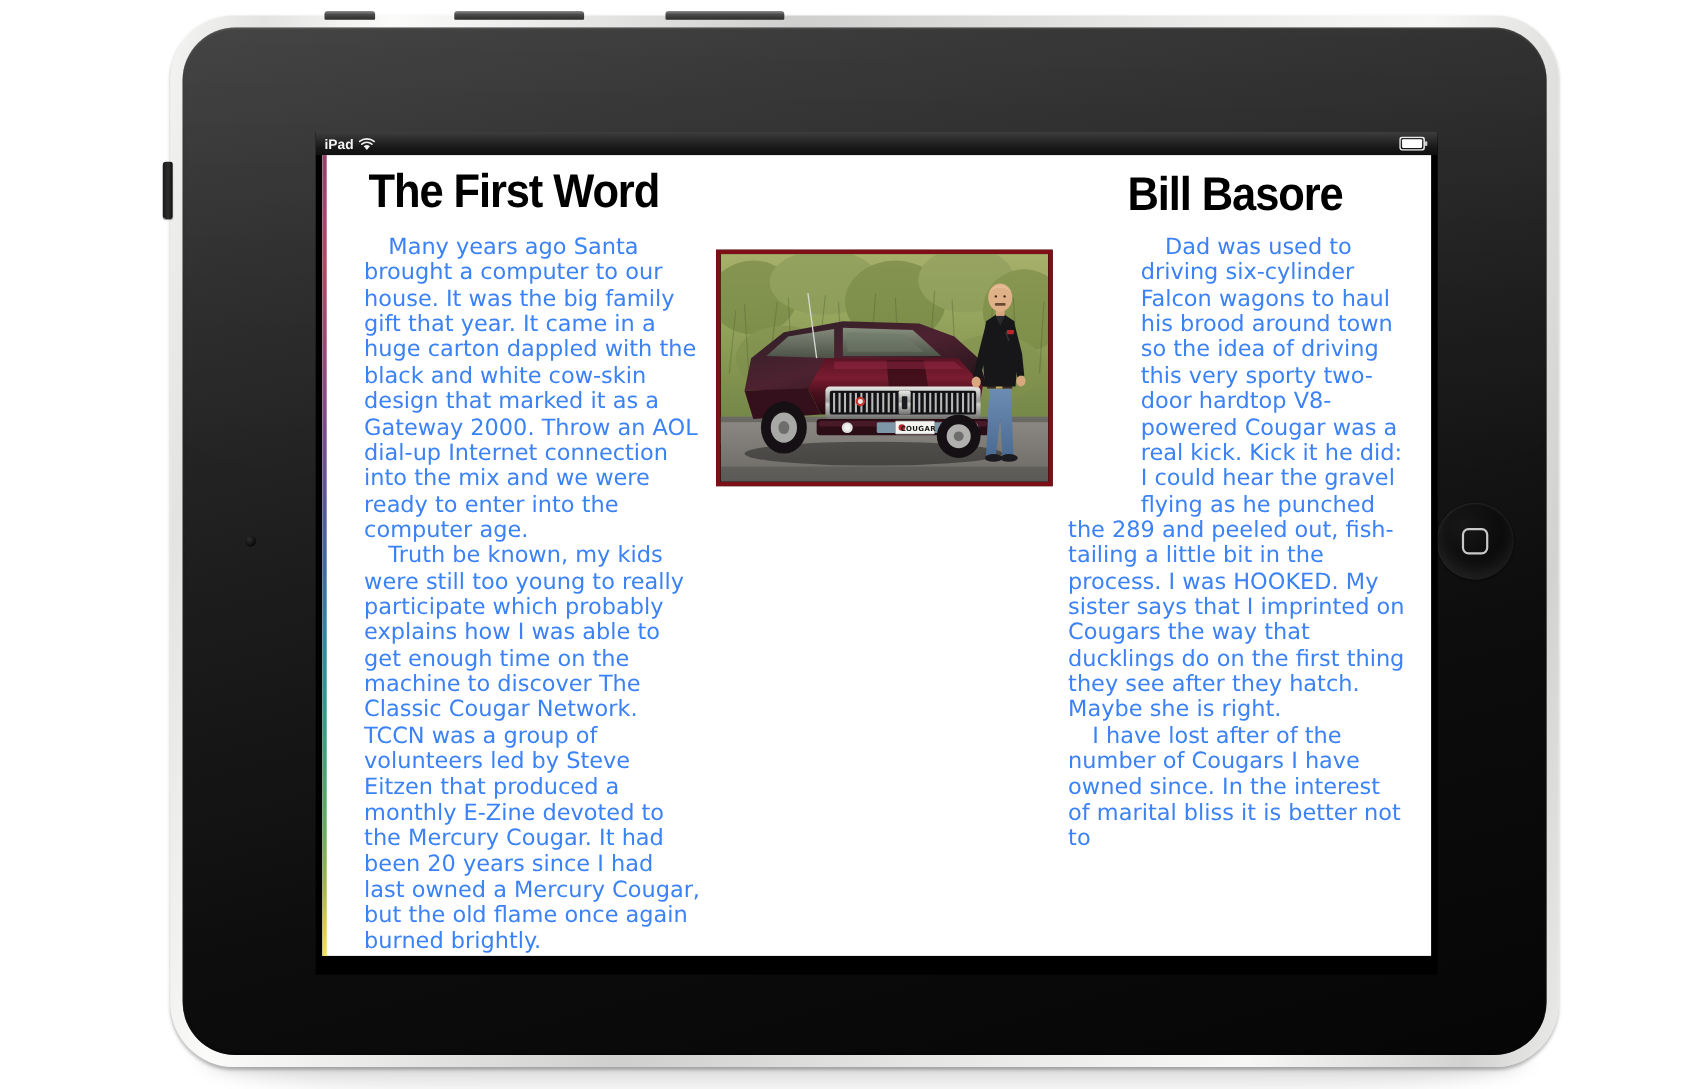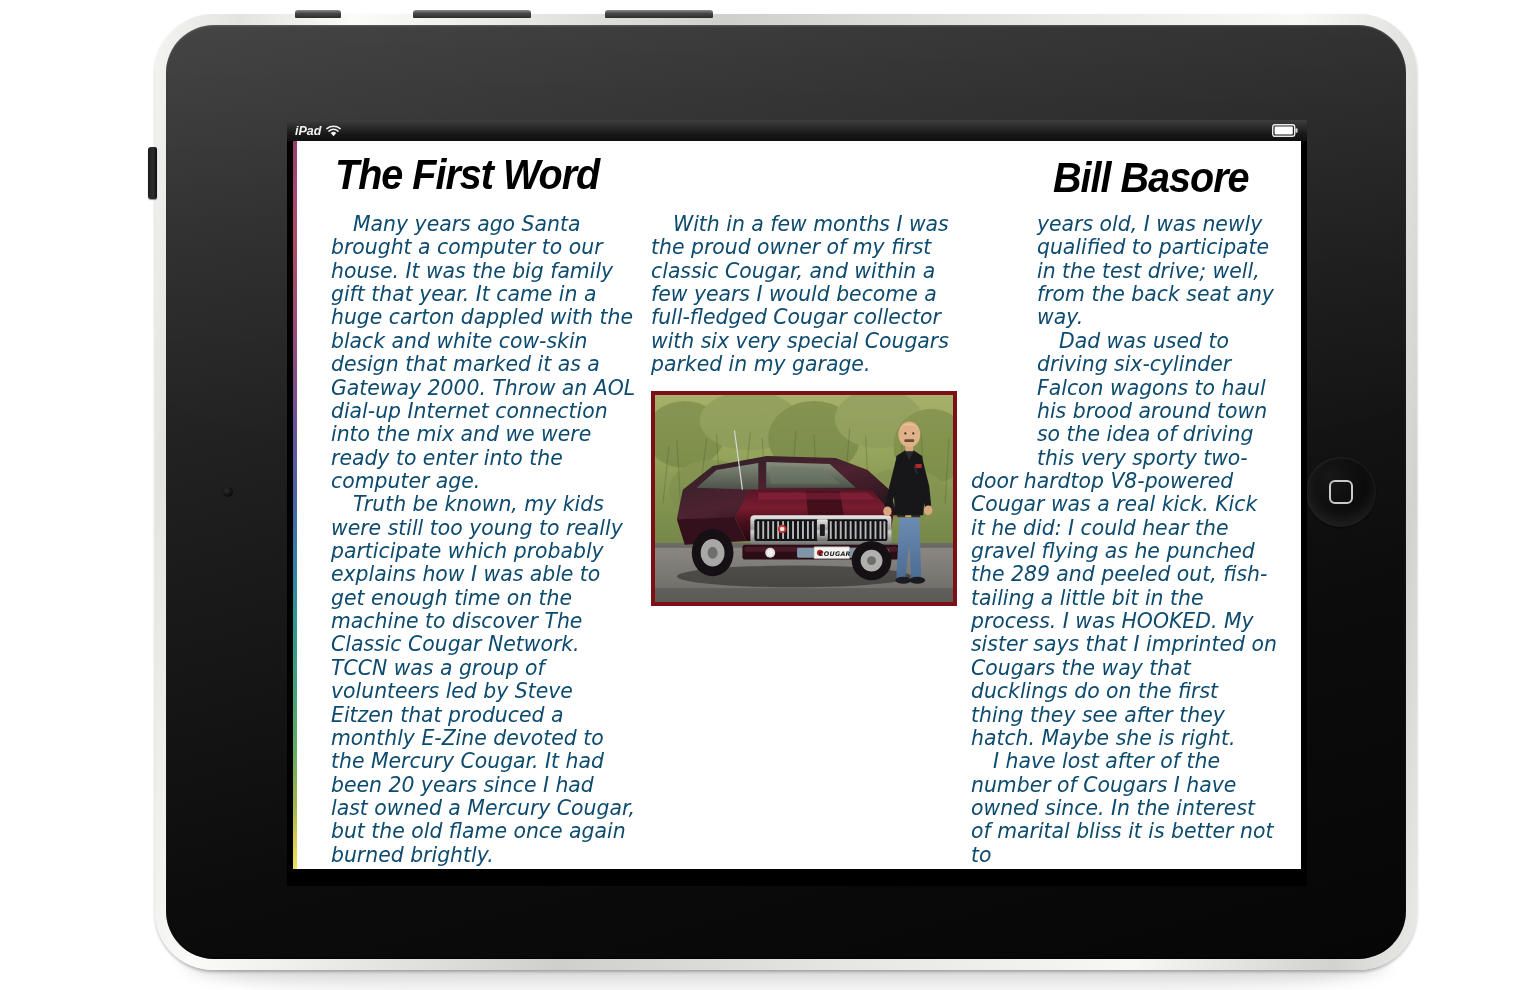--- a/index.html
+++ b/index.html
@@ -25,21 +25,20 @@
     position: absolute;
     left: 155px;
     top: 14px;
     width: 1262px;
     height: 956px;
     border-radius: 58px;
     background: linear-gradient(100deg, #f4f4f2 0%, #e3e3e1 6%, #fbfbfa 14%,
                                 #cfcfcd 40%, #e8e8e6 62%, #f7f7f5 80%,
                                 #d2d2d0 94%, #eaeae8 100%);
     box-shadow: 0 2px 3px rgba(0,0,0,0.25);
-    font-style: italic;
   }
 
   
   #ipad-bezel {
     position: absolute;
     left: 11px;
     top: 11px;
     right: 11px;
     bottom: 11px;
     border-radius: 48px;
@@ -132,21 +131,21 @@
         #2f5f9a 52%, #1f7b9a 60%, #1d8f84 68%,
         #35996a 76%, #5aa352 84%, #96ad3f 91%,
         #d6c63b 96%, #efe14a 100%);
     opacity: 0.92;
   }
 
   
   #masthead {
     position: relative;
     height: 72px;
-    padding: 12px 52px 0 42px;
+    padding: 12px 80px 0 42px;
     display: flex;
     align-items: flex-start;
     justify-content: space-between;
   }
   #article-title, #article-byline {
     font-family: "Liberation Sans", sans-serif;
     font-weight: bold;
     font-size: 43px;
     line-height: 1.0;
     color: #000;
@@ -170,21 +169,21 @@
   }
   .column {
     width: 306px;
     position: relative;
   }
   .column p,
   .column .para {
     font-family: "DejaVu Sans", sans-serif;
     font-size: 20.4px;
     line-height: 1.145;
-    color: #0c4a6e;
+    color: #3b82f6;
     text-indent: 22px;
     margin: 0;
   }
   .para.cont { text-indent: 0; }
 
   
   #photo-figure {
     margin: 14px 0 9px 0;
     width: 306px;
     height: 215px;
@@ -336,21 +335,20 @@
           </div>
 
           <div id="columns">
 
             <div class="column" id="col1">
               <p class="para">Many years ago Santa brought a computer to our house. It was the big family gift that year. It came in a huge carton dappled with the black and white cow-skin design that marked it as a Gateway 2000. Throw an AOL dial-up Internet connection into the mix and we were ready to enter into the computer age.</p>
               <p class="para">Truth be known, my kids were still too young to really participate which probably explains how I was able to get enough time on the machine to discover The Classic Cougar Network. TCCN was a group of volunteers led by Steve Eitzen that produced a monthly E-Zine devoted to the Mercury Cougar. It had been 20 years since I had last owned a Mercury Cougar, but the old flame once again burned brightly.</p>
             </div>
 
             <div class="column" id="col2">
-              <p class="para">With in a few months I was the proud owner of my first classic Cougar, and within a few years I would become a full-fledged Cougar collector with six very special Cougars parked in my garage.</p>
 
               <div id="photo-figure">
                 <svg viewBox="0 0 300 210" preserveAspectRatio="none">
                   <defs>
                     <linearGradient id="skyBrush" x1="0" y1="0" x2="0" y2="1">
                       <stop offset="0%" stop-color="#a7b06a"></stop>
                       <stop offset="35%" stop-color="#95a45c"></stop>
                       <stop offset="70%" stop-color="#7d8f4d"></stop>
                       <stop offset="100%" stop-color="#6f8246"></stop>
                     </linearGradient>
@@ -523,21 +521,20 @@
                   <circle cx="260" cy="39" r="1.1" fill="#3a2a1e"></circle>
 
                   <path d="M261 72 L264 80" stroke="#2e2e32" stroke-width="1.6" fill="none"></path>
                 </svg>
               </div>
 
             </div>
 
             <div class="column" id="col3">
               <div id="col3-shim"></div>
-              <p class="para cont">years old, I was newly qualified to participate in the test drive; well, from the back seat any way.</p>
               <p class="para">Dad was used to driving six-cylinder Falcon wagons to haul his brood around town so the idea of driving this very sporty two-door hardtop V8-powered Cougar was a real kick. Kick it he did: I could hear the gravel flying as he punched the 289 and peeled out, fish-tailing a little bit in the process. I was HOOKED. My sister says that I imprinted on Cougars the way that ducklings do on the first thing they see after they hatch. Maybe she is right.</p>
               <p class="para">I have lost after of the number of Cougars I have owned since. In the interest of marital bliss it is better not to</p>
             </div>
 
           </div>
         </div>
       </div>
     </div>
   </div>
 </div>

